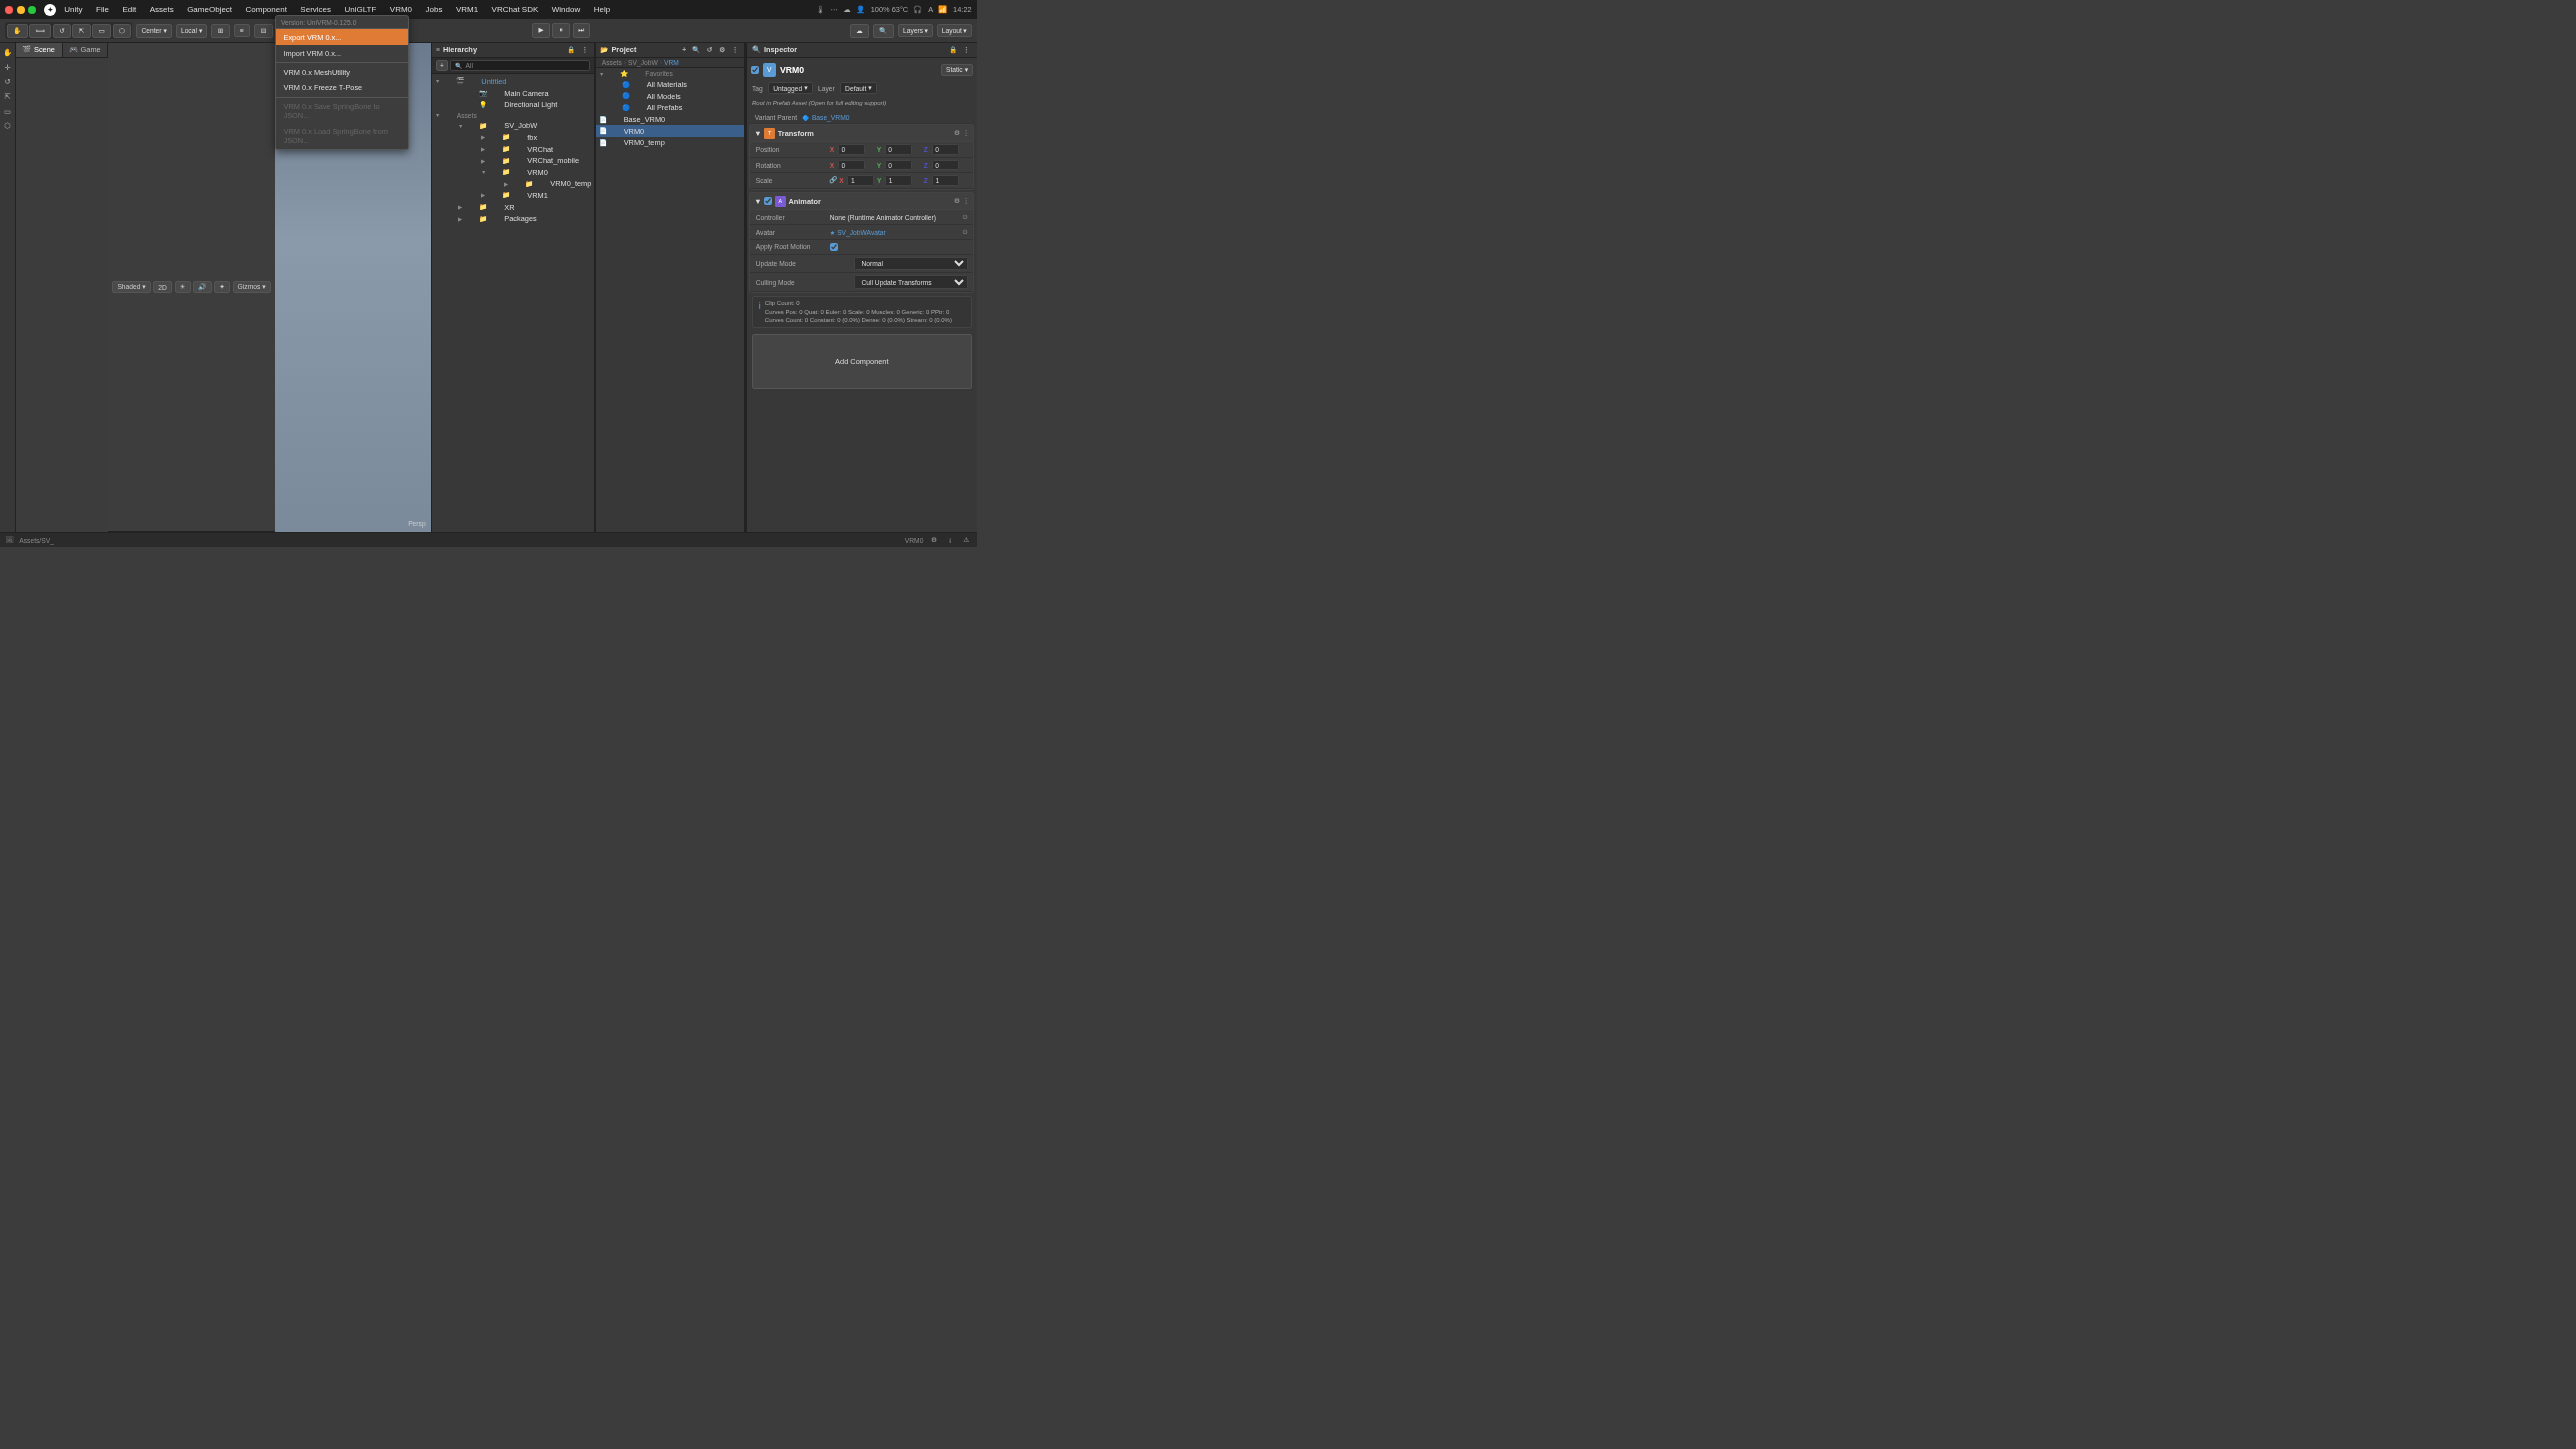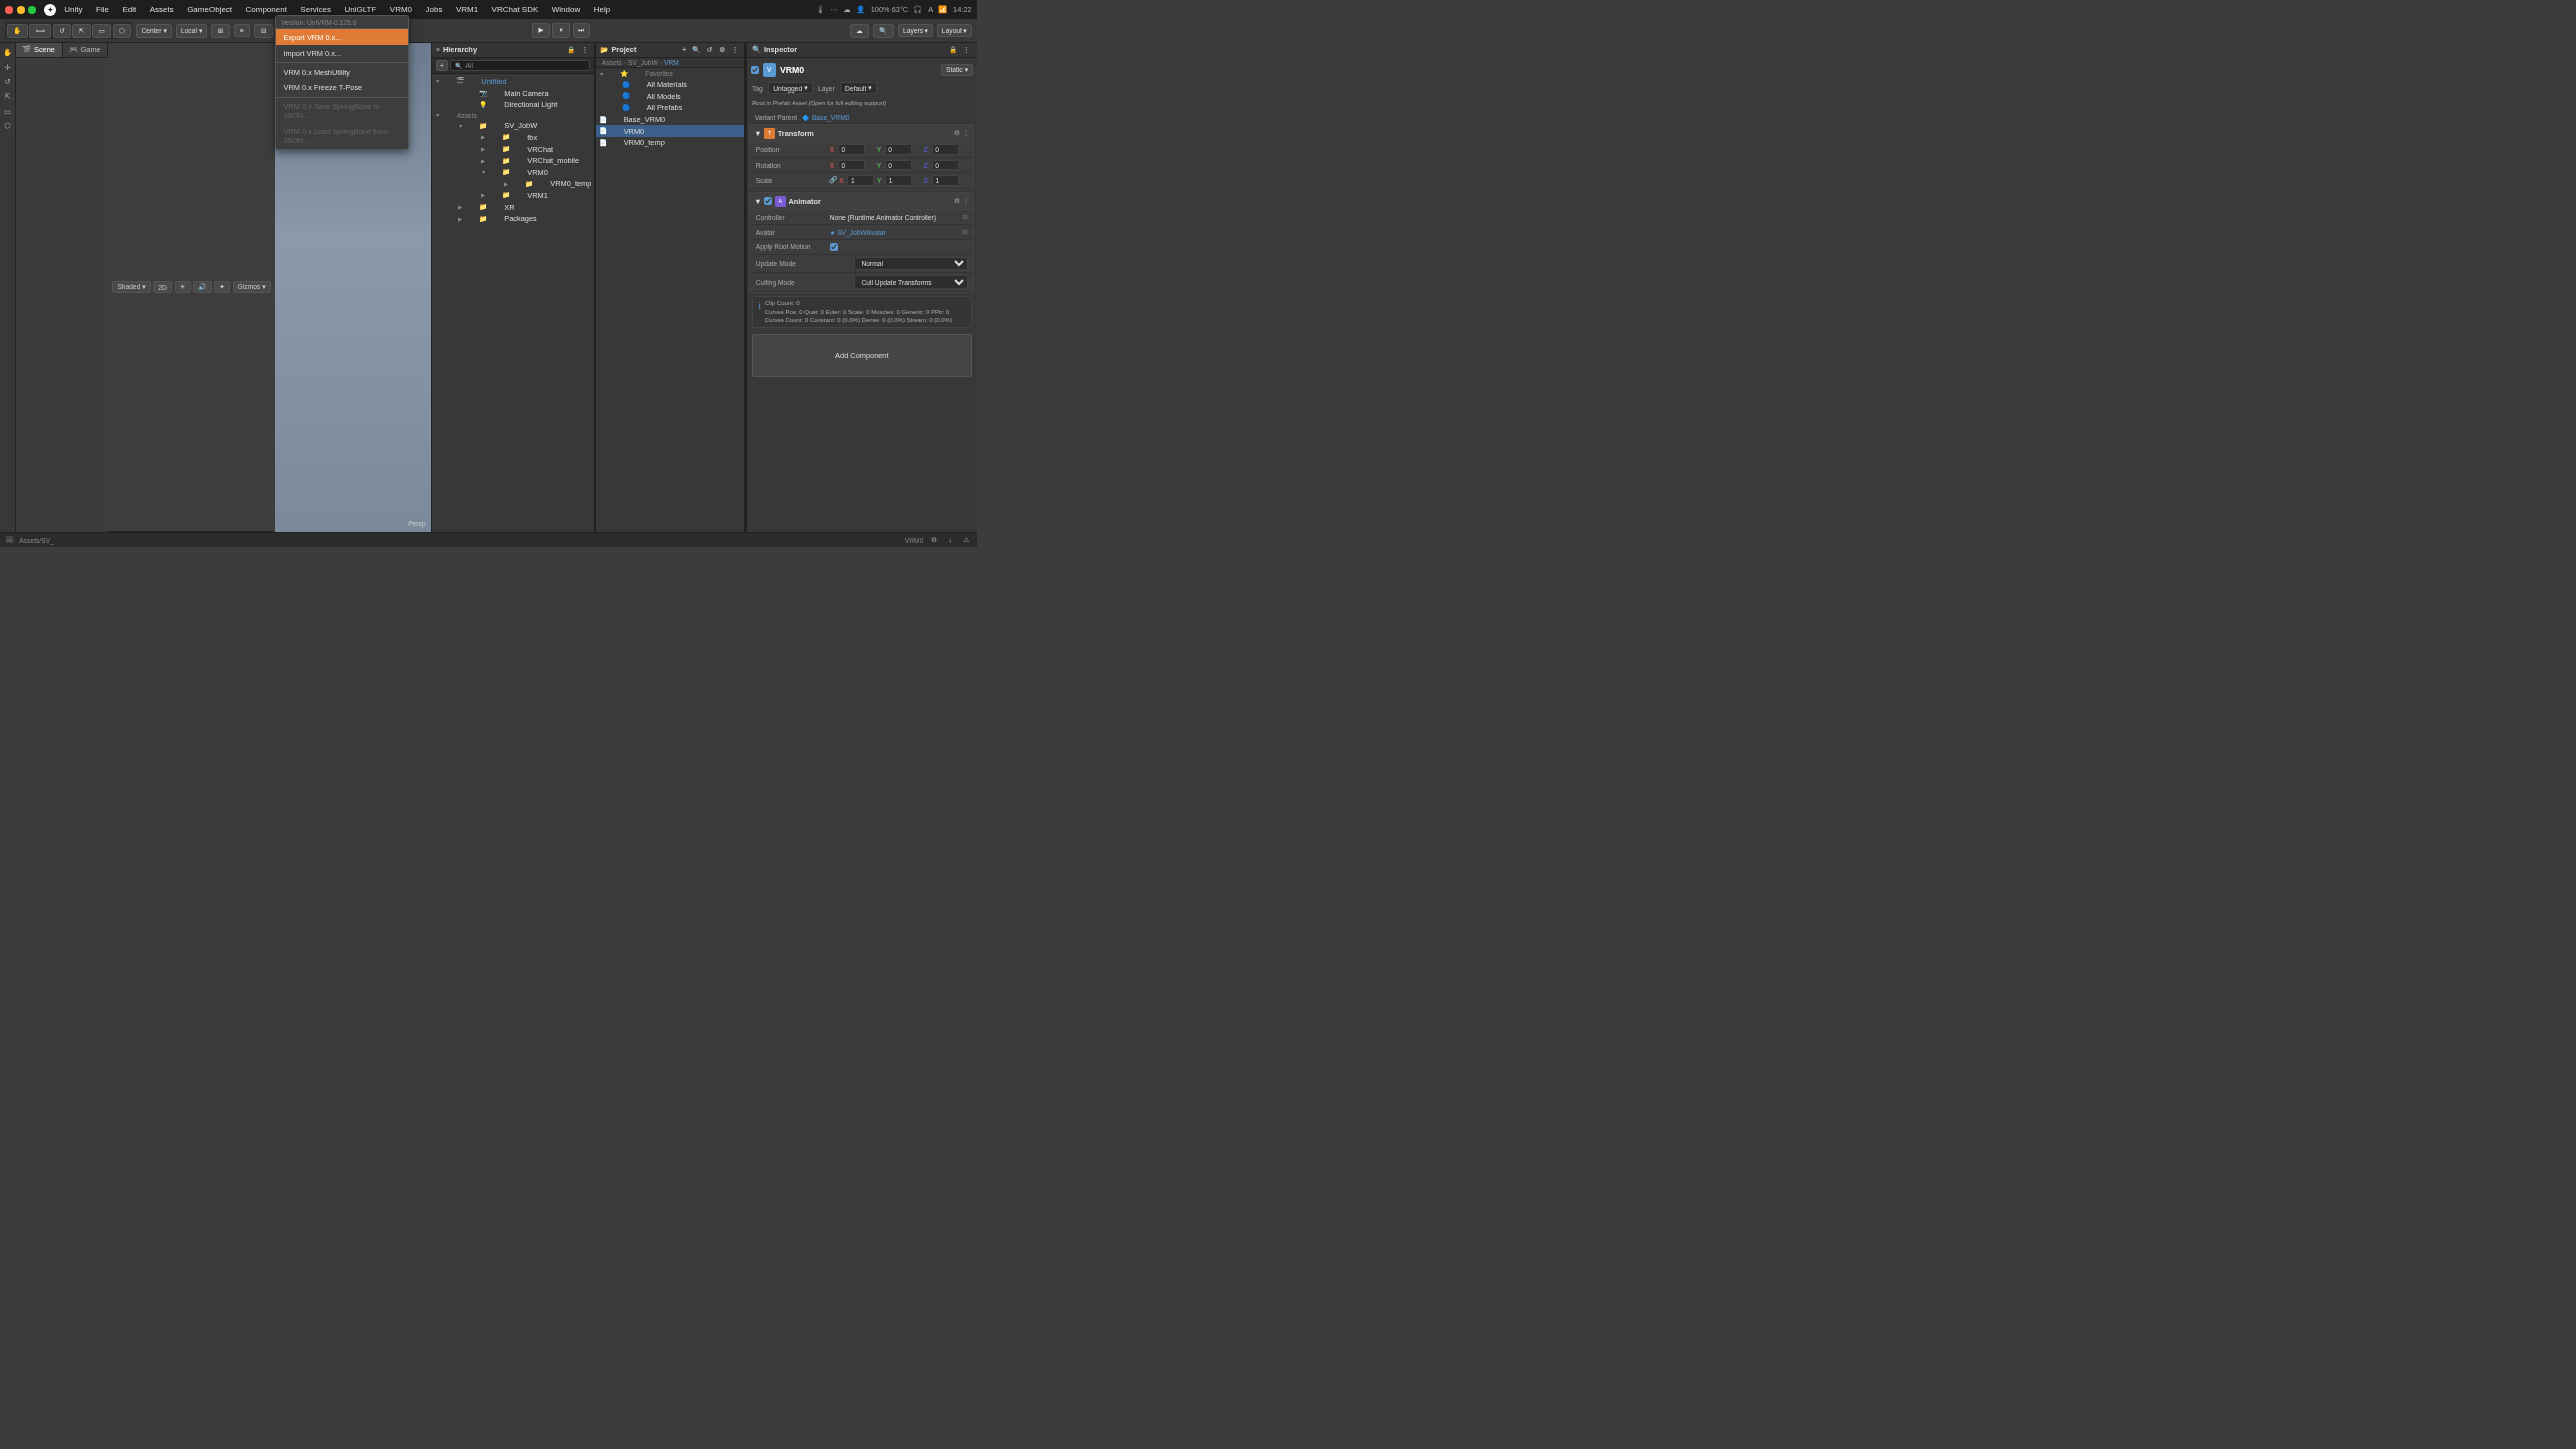--- a/index.html
+++ b/index.html
@@ -557,21 +557,21 @@
       font-size: 6px;
       color: #aaa;
       line-height: 1.4;
     }
 
     
     .add-component-btn {
       display: flex;
       align-items: center;
       justify-content: center;
-      padding: 16px;
+      padding: 22px;
       margin: 5.4px 2.7px;
       background: #454545;
       border: 0.7px solid #555;
       border-radius: 2px;
       color: #ddd;
       font-size: 7.4px;
       cursor: pointer;
     }
 
     

